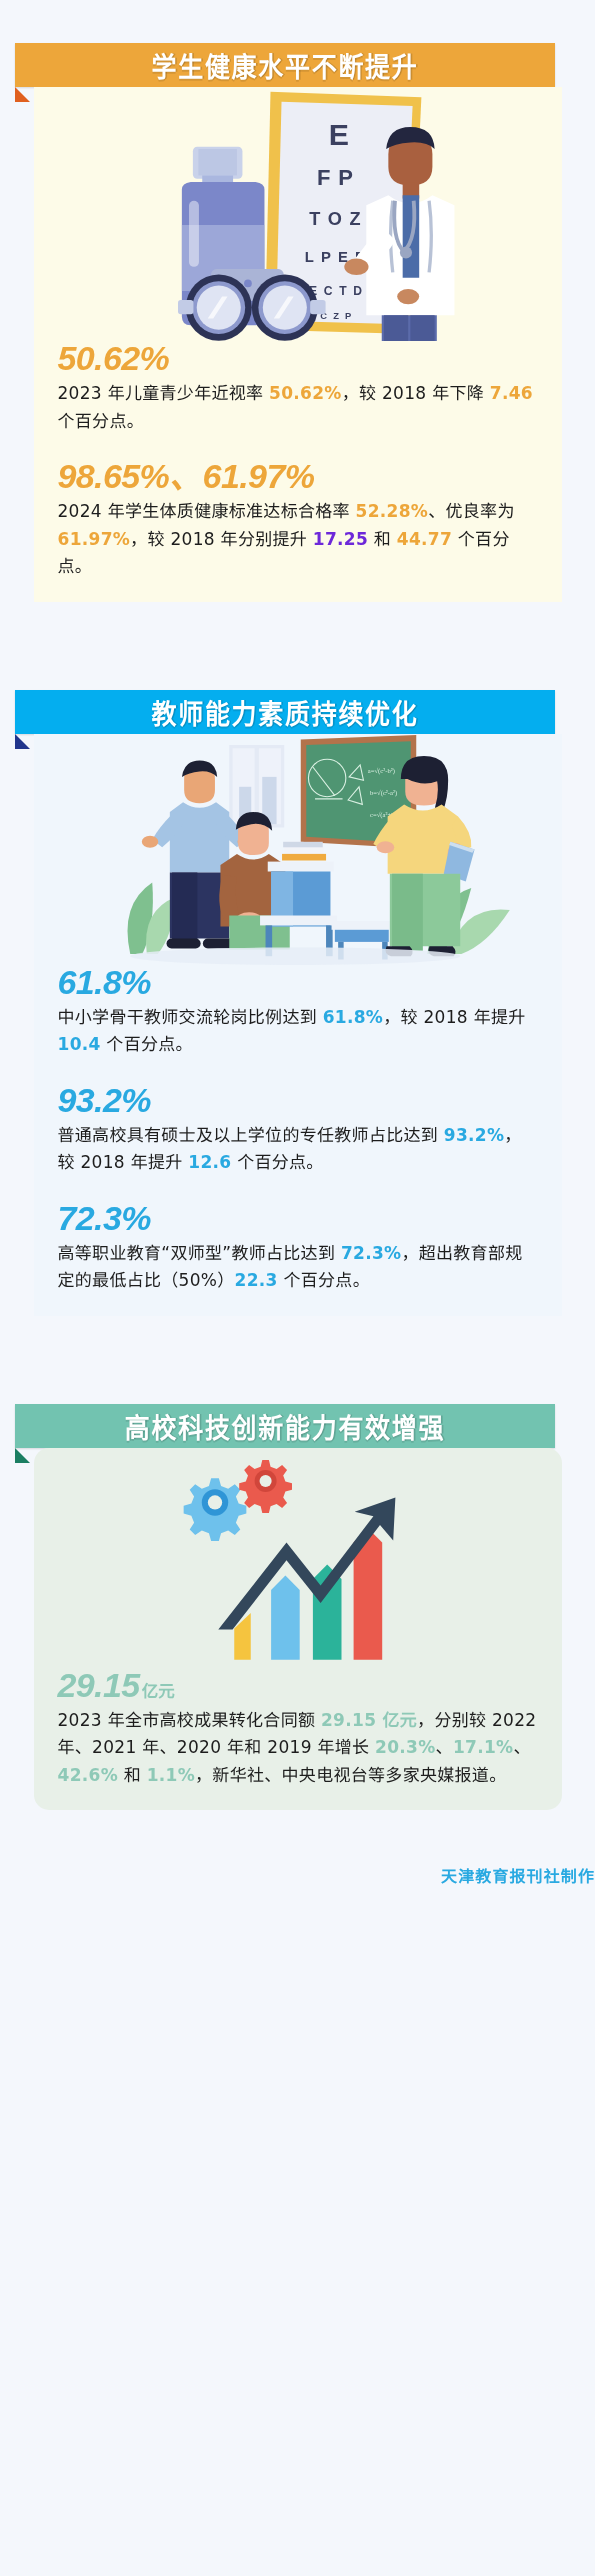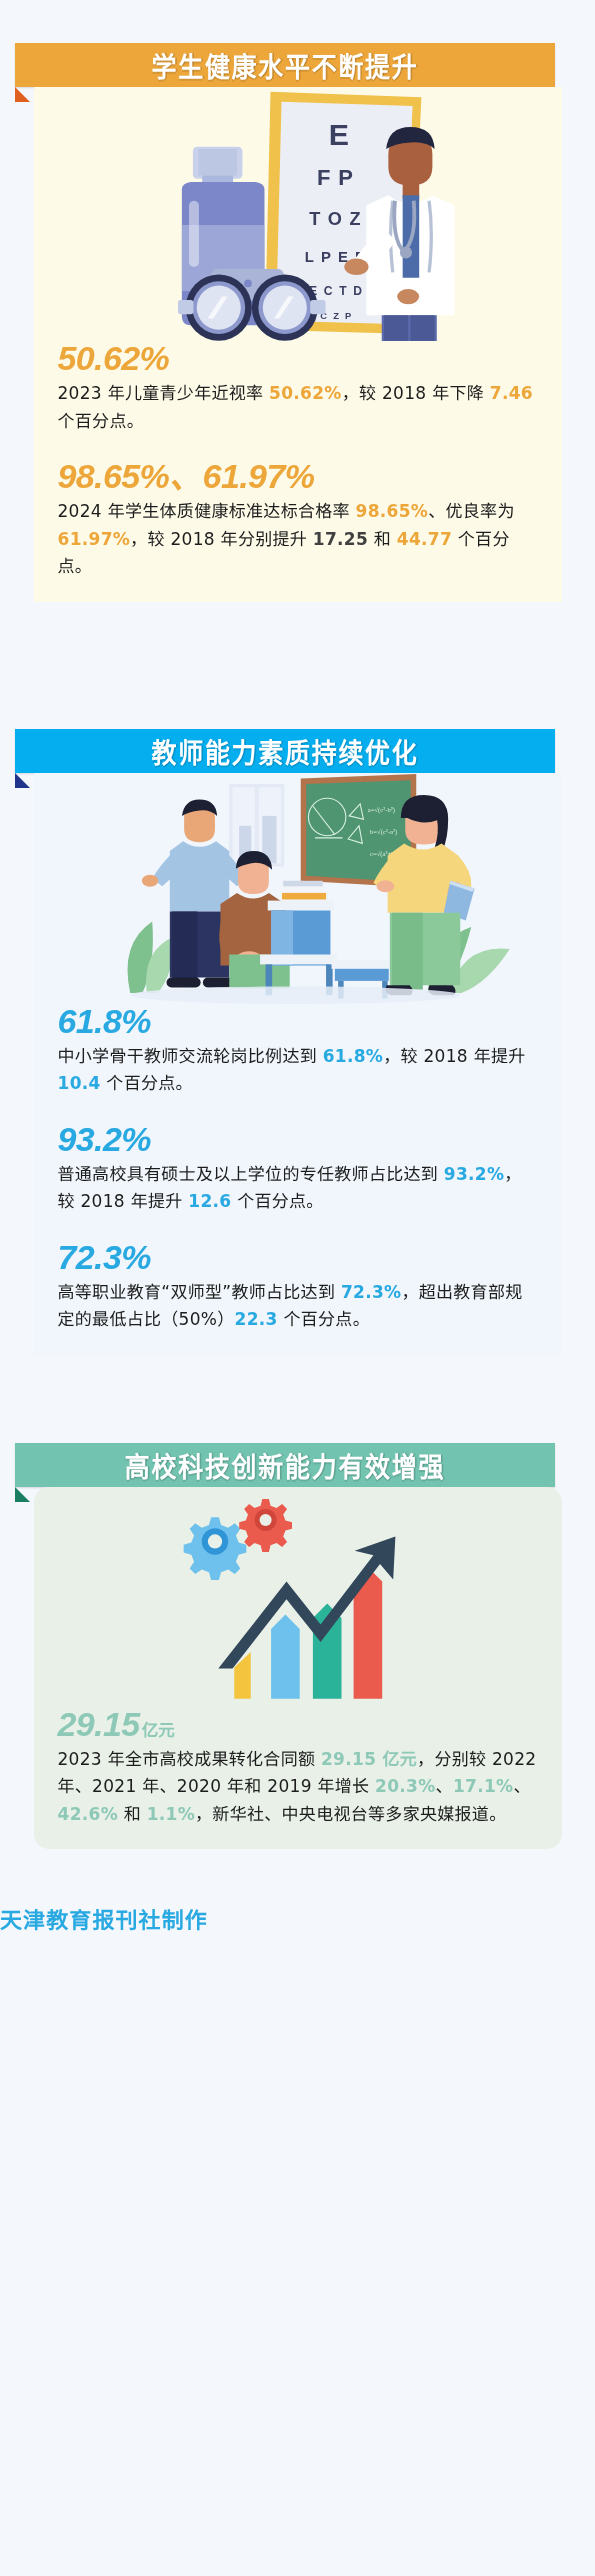--- a/index.html
+++ b/index.html
@@ -48,21 +48,21 @@
     border-color:transparent transparent transparent #000;
   }
 
   
   .s1 .banner { background:#eda63a; }
   .s1 .ribbon-fold { border-left-color:#e0601f; }
   .s1 .card-body  { background:#fdfbe8; }
   .s1 .stat-num   { color:#eda63a; }
   .s1 em          { color:#eda63a; }
 
-  .s2 .banner { background:#04aeef;margin-top:39px; }
+  .s2 .banner { background:#04aeef; }
   .s2 .ribbon-fold { border-left-color:#21358c; }
   .s2 .card-body  { background:#f0f6fc; }
   .s2 .stat-num   { color:#29a9e1; }
   .s2 em          { color:#1c9ad6; }
 
   .s3 .banner { background:#72c3b0; }
   .s3 .ribbon-fold { border-left-color:#1b7e62; }
   .s3 .card-body  { background:#e8f0e8;border-radius:15px; }
   .s3 .stat-num   { color:#8ec9b7; }
   .s3 em          { color:#8ec9b7; }
@@ -98,28 +98,29 @@
     line-height:1.62;
     color:#1d1d1d;
     letter-spacing:0.3px;
     font-family:"DejaVu Sans","Liberation Sans",sans-serif;
   }
   .stat-desc em { font-style:normal; font-weight:bold; }
   .gap-md { height:24px; }
 
   
   .footer {
-    text-align:left;
+    text-align:right;
     padding-top:53px;
     padding-bottom:66px;
-    font-size:22px;
+    font-size:16px;
     color:#29a9e1;
     letter-spacing:1.1px;
     font-weight:bold;
     font-family:"DejaVu Sans","Liberation Sans",sans-serif;
+    padding-left:10px;
   }
 </style>
 </head>
 <body>
 
 <div class="section sec1 s1">
   <div class="banner-wrap">
     <div class="banner" style="background: rgb(237, 166, 58);">
       <span class="banner-title">学生健康水平不断提升</span>
     </div>
@@ -189,21 +190,21 @@
 
       <div class="stat">
         <div class="stat-num" style="color: rgb(237, 166, 58);">50.62%</div>
         <div class="stat-desc">2023 年儿童青少年近视率 <em style="color: rgb(237, 166, 58);">50.62%</em>，较 2018 年下降 <em style="color: rgb(237, 166, 58);">7.46</em> 个百分点。</div>
       </div>
 
       <div class="gap-md"></div>
 
       <div class="stat">
         <div class="stat-num" style="color: rgb(237, 166, 58);">98.65%、61.97%</div>
-        <div class="stat-desc">2024 年学生体质健康标准达标合格率 <em style="color: rgb(237, 166, 58);">98.65%</em>、优良率为 <em style="color: rgb(237, 166, 58);">61.97%</em>，较 2018 年分别提升 <em style="color: #404040;">17.25</em> 和 <em style="color: rgb(237, 166, 58);">44.77</em> 个百分点。</div>
+        <div class="stat-desc">2024 年学生体质健康标准达标合格率 <em style="color: rgb(237, 166, 58);">52.28%</em>、优良率为 <em style="color: rgb(237, 166, 58);">61.97%</em>，较 2018 年分别提升 <em style="color: #6d28d9;">17.25</em> 和 <em style="color: rgb(237, 166, 58);">44.77</em> 个百分点。</div>
       </div>
 
     </div>
   </div>
 </div>
 
 <div class="section sec2 s2">
   <div class="banner-wrap">
     <div class="banner" style="background: rgb(4, 174, 239);">
       <span class="banner-title">教师能力素质持续优化</span>

